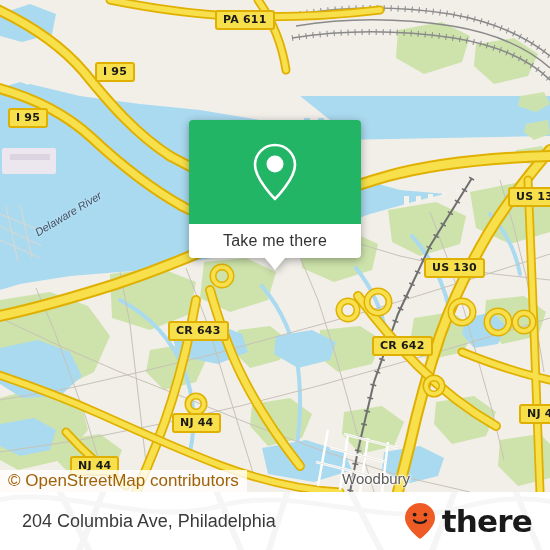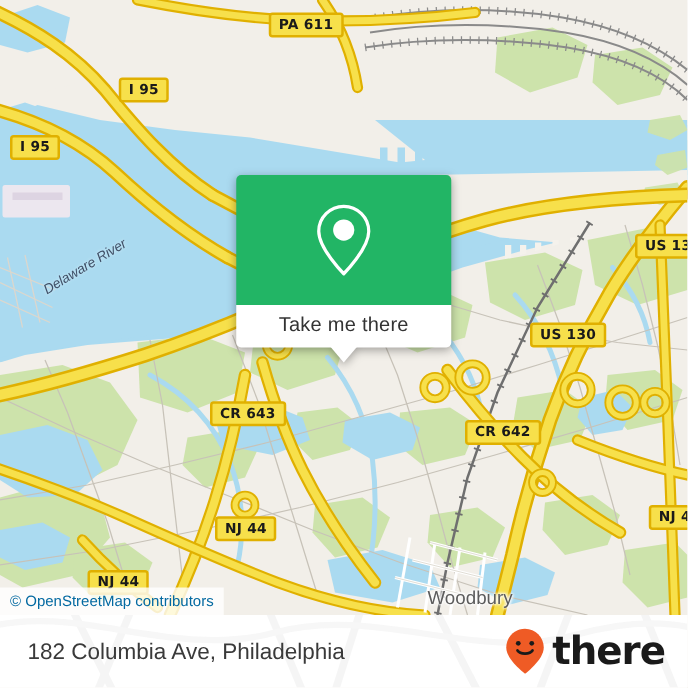--- a/index.html
+++ b/index.html
@@ -67,31 +67,31 @@
 
   
   #attribution {
     position: absolute;
     left: 0;
     bottom: 0;
     height: 22px;
     line-height: 22px;
     padding: 0 8px 0 8px;
     background: rgba(255,255,255,0.80);
-    color: #0369a1;
-    font-family: "Liberation Sans", sans-serif;
-    font-size: 12px;
+    color: #a16207;
+    font-family: "Liberation Sans", sans-serif;
+    font-size: 17px;
     white-space: nowrap;
   }
 
   
   #popup {
     position: absolute;
     left: 189px;
-    top: 140px;
+    top: 120px;
     width: 172px;
     filter: drop-shadow(0 2px 4px rgba(0,0,0,0.35));
     text-align: center;
   }
   #popup-head {
     height: 104px;
     background: #22b565;
     border-radius: 4px 4px 0 0;
     display: flex;
     align-items: center;
@@ -469,21 +469,21 @@
         <path d="M300,-10 L262,110"></path>
         <path d="M330,-10 L392,110"></path>
         <path d="M470,-10 L424,110"></path>
         <path d="M500,-10 L548,110"></path>
       </g>
       <g stroke="#f0f0f0" stroke-width="5" fill="none">
         <path d="M-10,40 C60,20 140,66 220,44 C300,22 380,68 460,46 C510,32 540,36 560,42"></path>
       </g>
     </svg>
 
-    <div id="footer-address">182 Columbia Ave, Philadelphia</div>
+    <div id="footer-address">204 Columbia Ave, Philadelphia</div>
 
     <div id="brand">
       <svg width="36" height="40" viewBox="0 0 36 40">
         <path d="M18 2 C9.7 2 3 8.7 3 17 C3 27 18 38 18 38 C18 38 33 27 33 17 C33 8.7 26.3 2 18 2 Z" fill="#ef5b25"></path>
         <circle cx="12.6" cy="13.6" r="1.9" fill="#1a1a1a"></circle>
         <circle cx="23.4" cy="13.6" r="1.9" fill="#1a1a1a"></circle>
         <path d="M12 19.4 C14 22.6 22 22.6 24 19.4" fill="none" stroke="#1a1a1a" stroke-width="2.2" stroke-linecap="round"></path>
       </svg>
       <span id="brand-name">there</span>
     </div>

